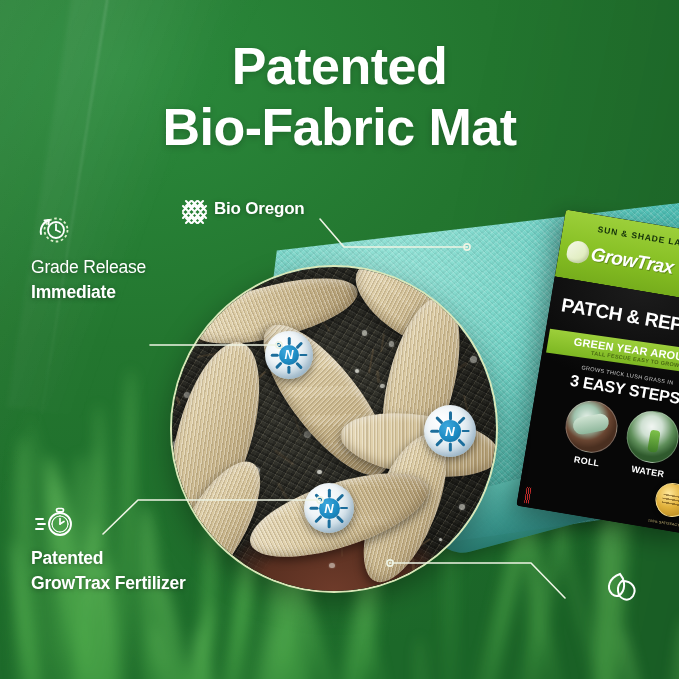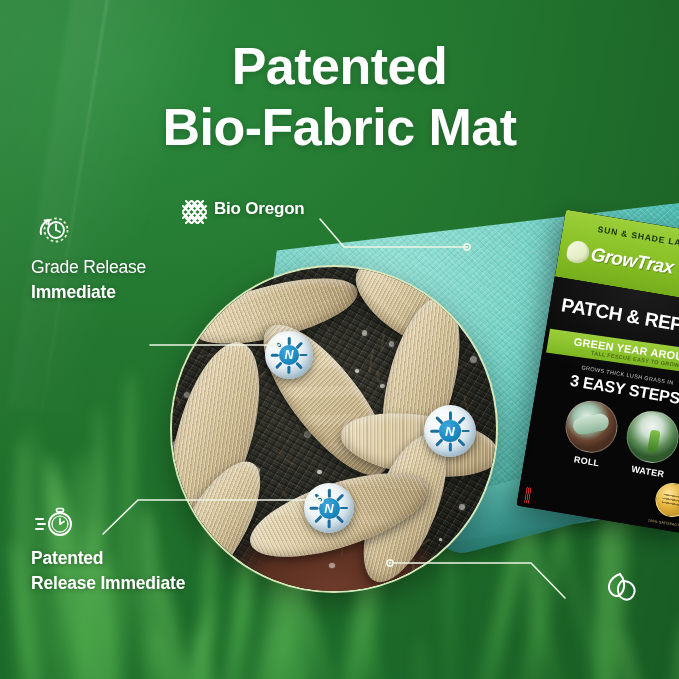--- a/index.html
+++ b/index.html
@@ -580,21 +580,21 @@
       </g>
       <g stroke="#ffffff" stroke-width="1.9" stroke-linecap="round">
         <line x1="3" y1="17" x2="10" y2="17"></line>
         <line x1="5" y1="22" x2="12" y2="22"></line>
         <line x1="3" y1="27" x2="10" y2="27"></line>
       </g>
     </svg>
   </div>
   <div class="label txt-shadow" id="lbl-imm">
     <div class="bold">Patented</div>
-    <div class="bold">Release Immediate</div>
+    <div class="bold">GrowTrax Fertilizer</div>
   </div>
 
   <div id="ico-ore">
     <svg width="42" height="38" viewBox="0 0 42 38">
       <path d="M20,5 C9,9 6,19 12,25 C19,31 25,22 24,14 C23.4,10 21.8,7 20,5 Z" fill="none" stroke="#ffffff" stroke-width="2"></path>
       <path d="M22,12 C33,12 37,20 33,27 C28,34 19,30 18,22 C17.6,18 19.5,14 22,12 Z" fill="none" stroke="#ffffff" stroke-width="2"></path>
     </svg>
   </div>
 
 </div>

